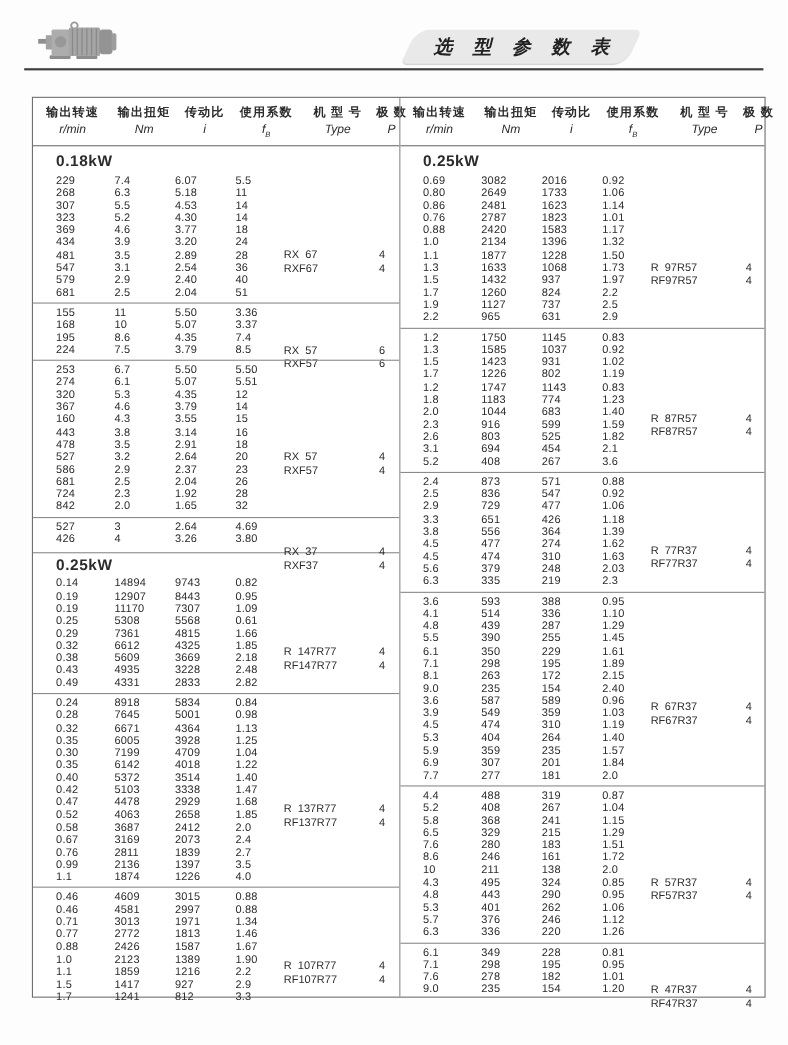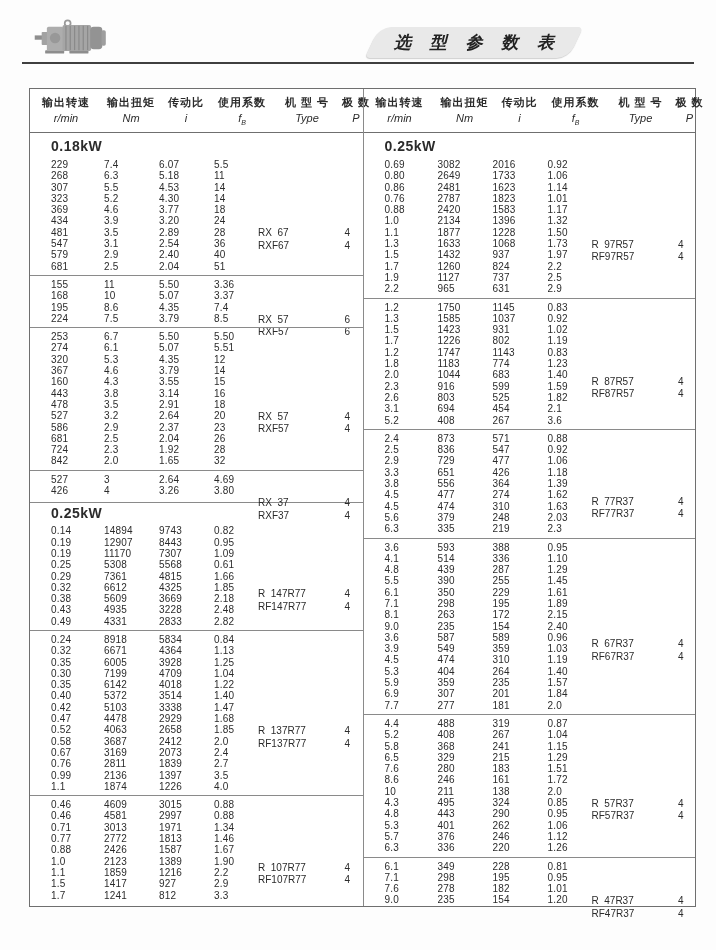--- a/index.html
+++ b/index.html
@@ -383,20 +383,26 @@
         </div>
       </div>
       <div class="group divided">
         <div class="row">
           <span>0.24</span>
           <span>8918</span>
           <span>5834</span>
           <span>0.84</span>
         </div>
         <div class="row">
+          <span>0.28</span>
+          <span>7645</span>
+          <span>5001</span>
+          <span>0.98</span>
+        </div>
+        <div class="row">
           <span>0.32</span>
           <span>6671</span>
           <span>4364</span>
           <span>1.13</span>
         </div>
         <div class="row">
           <span>0.35</span>
           <span>6005</span>
           <span>3928</span>
           <span>1.25</span>

